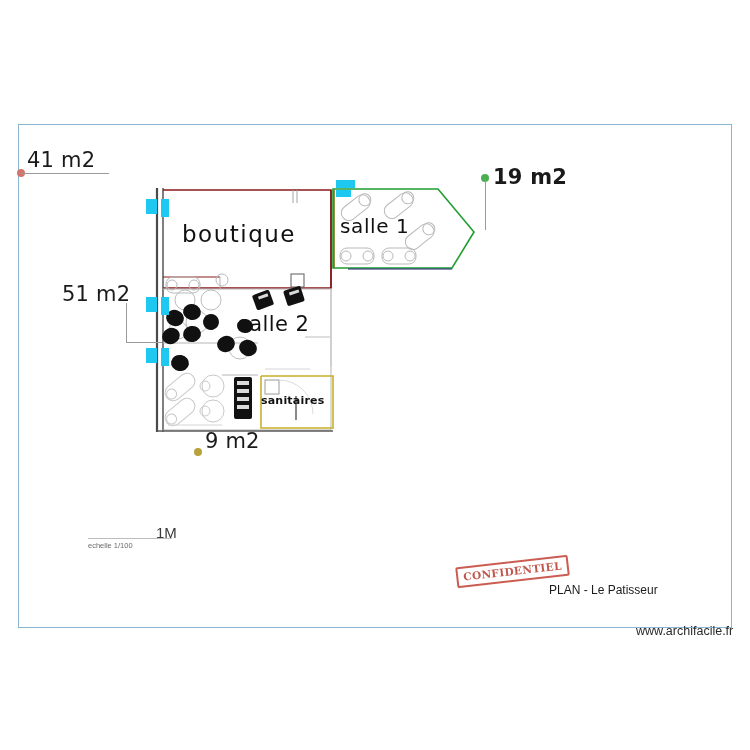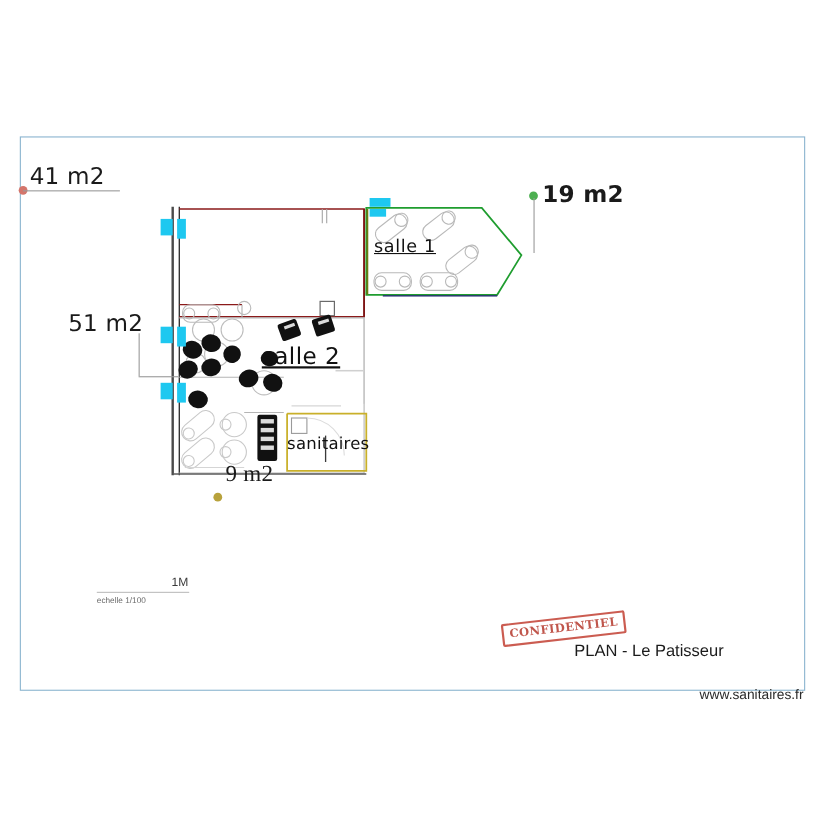--- a/index.html
+++ b/index.html
@@ -58,39 +58,39 @@
   .leader-v { width: 1px; }
 
   
   .room-name {
     position: absolute;
     font-family: "DejaVu Sans", sans-serif;
     color: #111111;
     white-space: nowrap;
   }
   #room-name-boutique { font-size: 23px; letter-spacing: 1.5px; }
-  #room-name-salle1   { font-size: 16px; letter-spacing: .6px; text-decoration: underline; }
+  #room-name-salle1   { font-size: 20px; letter-spacing: .6px; }
   #room-name-salle2   { font-size: 21px; letter-spacing: .4px; }
-  #room-name-sanitaires { font-size: 15px; letter-spacing: .2px; }
+  #room-name-sanitaires { font-size: 11px; letter-spacing: .2px; font-weight: bold; }
 
   
   .roomsvg { position: absolute; overflow: visible; }
 
   
   .window-mark {
     position: absolute;
     background: #1ec8f0;
   }
 
   
   #plan-title {
     position: absolute;
-    left: 522px; top: 583px;
+    left: 549px; top: 583px;
     font-family: "Liberation Sans", sans-serif;
-    font-size: 15px;
+    font-size: 12px;
     color: #1b1b1b;
     white-space: nowrap;
   }
   #site-credit {
     position: absolute;
     left: 636px; top: 624px;
     font-family: "Liberation Sans", sans-serif;
     font-size: 12.5px;
     color: #2a2a2a;
     white-space: nowrap;
@@ -114,21 +114,21 @@
   
   #scale-bar-wrap {
     position: absolute;
     left: 88px; top: 524px;
     font-family: "Liberation Sans", sans-serif;
     color: #4a4a4a;
   }
   #scale-bar-value {
     position: absolute;
     left: 68px; top: 0px;
-    font-size: 11px;
+    font-size: 15px;
     color: #3a3a3a;
   }
   #scale-bar-line {
     position: absolute;
     left: 0px; top: 14px;
     width: 84px; height: 1px;
     background: #bdbdbd;
   }
   #scale-bar-caption {
     position: absolute;
@@ -271,49 +271,50 @@
   <div class="window-mark" style="left:161px; top:297px; width:8px; height:18px;"></div>
 
   <div class="window-mark" style="left:146px; top:348px; width:11px; height:15px;"></div>
   <div class="window-mark" style="left:161px; top:348px; width:8px; height:18px;"></div>
 
   <div class="window-mark" style="left:336px; top:180px; width:19px; height:8px;"></div>
   <div class="window-mark" style="left:336px; top:190px; width:15px; height:7px;"></div>
 </div>
 
 <div class="layer">
+  <div class="room-name" id="room-name-boutique" style="left:182px; top:221px;">boutique</div>
 
   <div class="room-name" id="room-name-salle1" style="left:340px; top:214px;">salle 1</div>
 
-  <div class="room-name" id="room-name-salle2" style="left:238px; top:312px;text-decoration:underline;">salle 2</div>
+  <div class="room-name" id="room-name-salle2" style="left:238px; top:312px;">salle 2</div>
 
   <div class="room-name" id="room-name-sanitaires" style="left:261px; top:394px;">sanitaires</div>
 </div>
 
 <div class="layer">
 
   <div class="area-label" style="left:27px; top:148px;">41 m2</div>
   <div class="area-dot" style="left:17px; top:169px; background:#d4756b;"></div>
   <div class="leader leader-h" style="left:21px; top:173px; width:88px;"></div>
 
   <div class="area-label" style="left:493px; top:165px;font-weight:bold;">19 m2</div>
   <div class="area-dot" style="left:481px; top:174px; background:#4caf50;"></div>
   <div class="leader leader-v" style="left:485px; top:180px; height:50px;"></div>
 
   <div class="area-label" style="left:62px; top:282px;">51 m2</div>
   <div class="leader leader-v" style="left:126px; top:303px; height:39px;"></div>
   <div class="leader leader-h" style="left:126px; top:342px; width:36px;"></div>
 
-  <div class="area-label" style="left:205px; top:418px;font-family:Liberation Serif, serif;">9 m2</div>
+  <div class="area-label" style="left:205px; top:429px;">9 m2</div>
   <div class="area-dot" style="left:194px; top:448px; background:#b8a23c;"></div>
 </div>
 
 <div id="scale-bar-wrap">
   <div id="scale-bar-value">1M</div>
   <div id="scale-bar-line"></div>
   <div id="scale-bar-caption">echelle 1/100</div>
 </div>
 
 <div id="confidential-stamp">CONFIDENTIEL</div>
 
 <div id="plan-title">PLAN - Le Patisseur</div>
 
-<div id="site-credit">www.sanitaires.fr</div>
+<div id="site-credit">www.archifacile.fr</div>
 
 </body></html>

